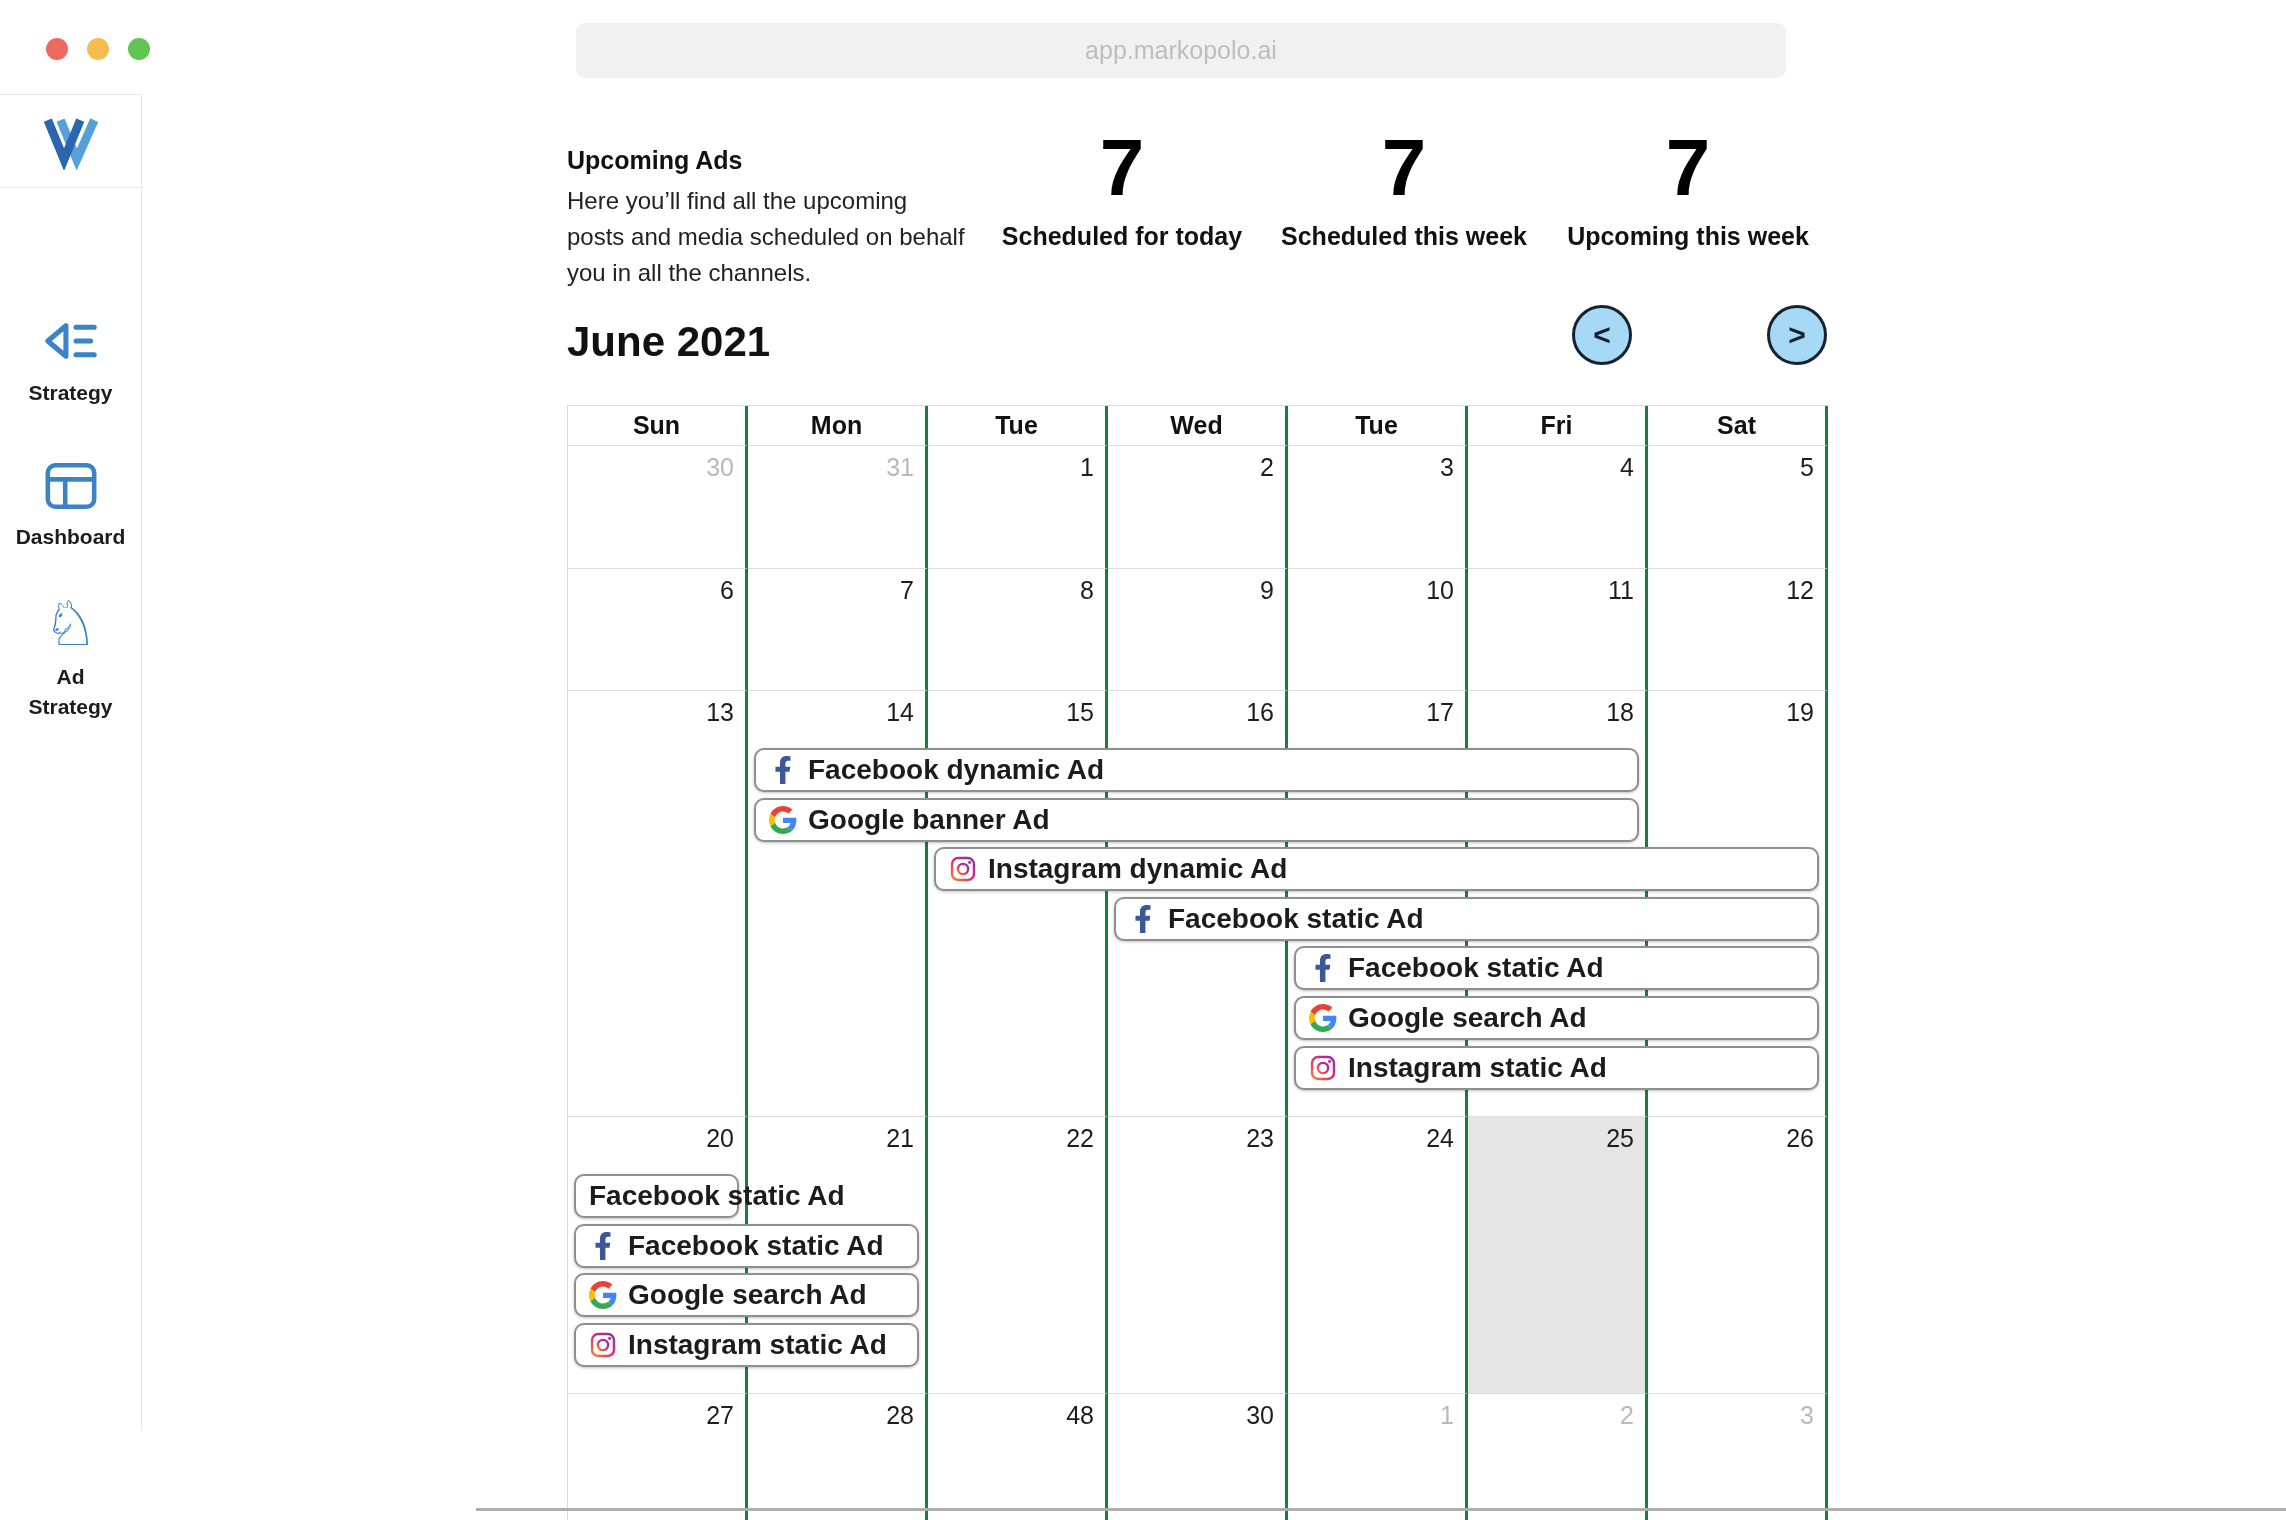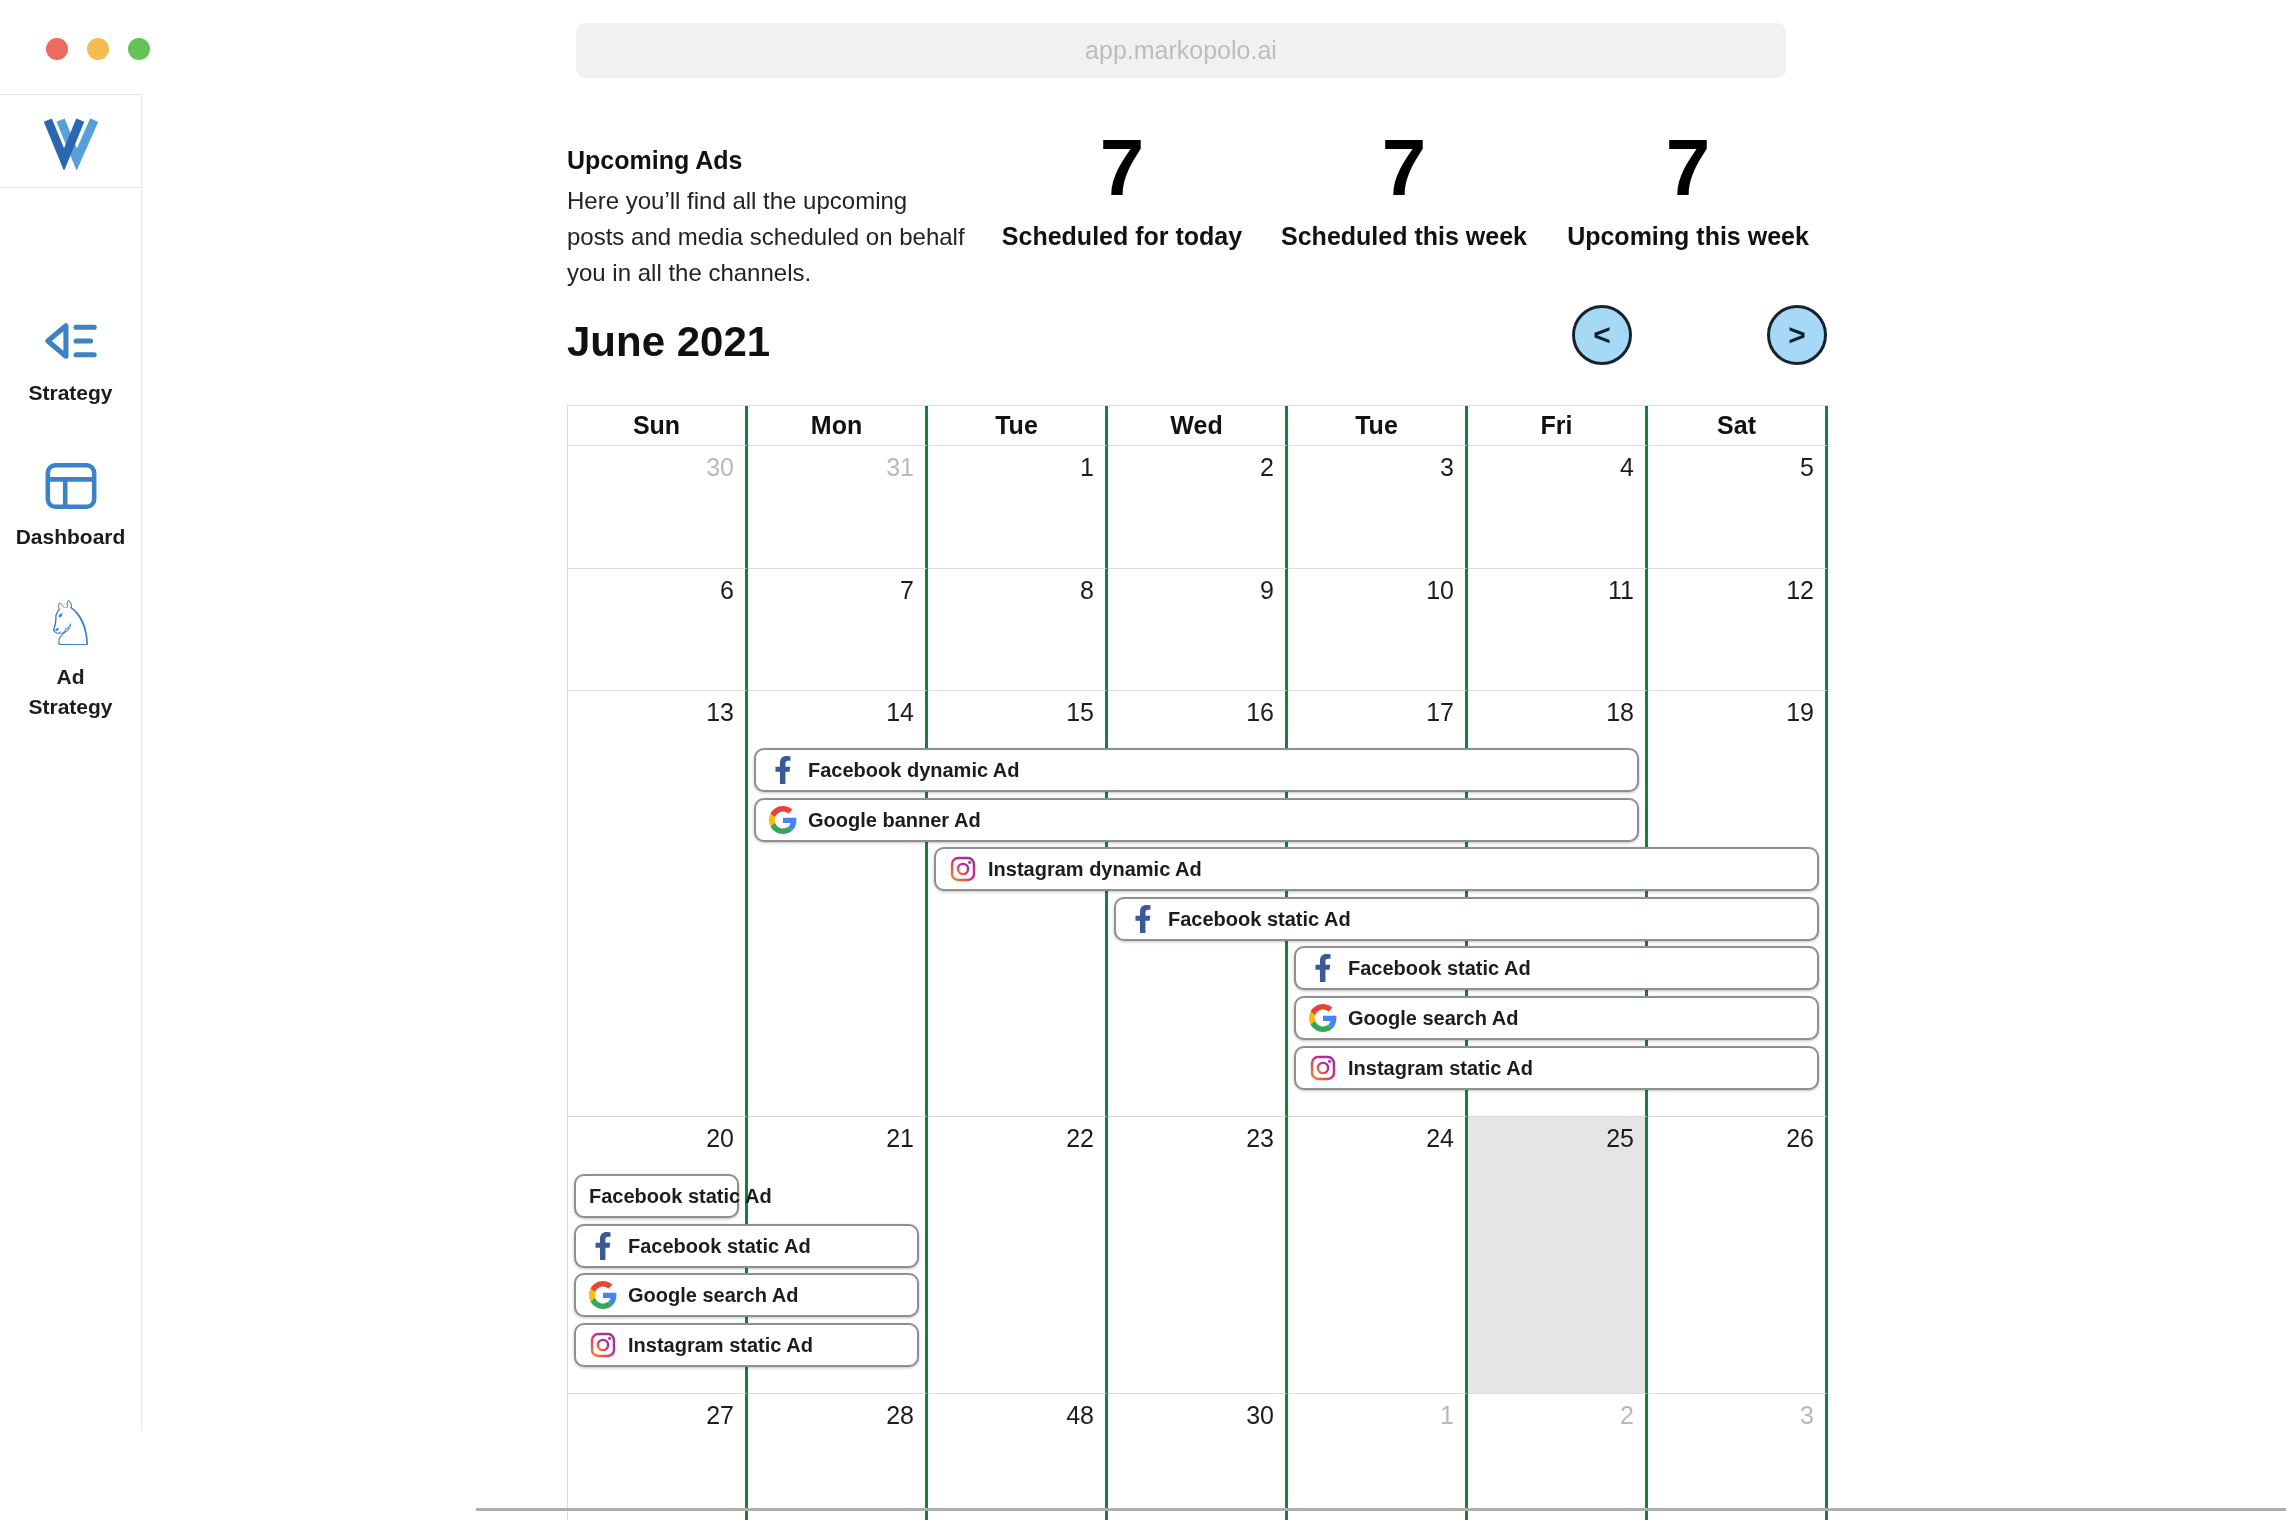--- a/index.html
+++ b/index.html
@@ -67,21 +67,21 @@
     font-weight:700; font-size:25px; color:#111; }
   .day-num { position:absolute; top:7px; right:11px; font-size:25px; color:#1d1d1d; }
   .muted .day-num { color:#b9b9b9; }
   .highlight { background:#e5e5e5; }
 
   .ev-layer { position:absolute; left:0; top:0; width:100%; height:100%; pointer-events:none; }
   .event {
     position:absolute; height:44px; background:#fff; border:2px solid #8f8f8f; border-radius:10px;
     box-shadow:0 1px 3px rgba(0,0,0,0.25);
     display:flex; align-items:center; padding-left:13px; gap:11px;
-    font-size:20px; font-weight:700; color:#1c1c1c; white-space:nowrap;
+    font-size:28px; font-weight:700; color:#1c1c1c; white-space:nowrap;
     pointer-events:auto; cursor:pointer;
   }
   .event .ev-ic { width:28px; height:28px; flex:0 0 auto; }
   .event.overflow-label { overflow:visible; }
 
   
   .bottom-line { position:absolute; left:476px; top:1508px; width:1810px; height:3px; background:#aeaeae; }
 
   .svg-defs { position:absolute; width:0; height:0; }
 </style>

